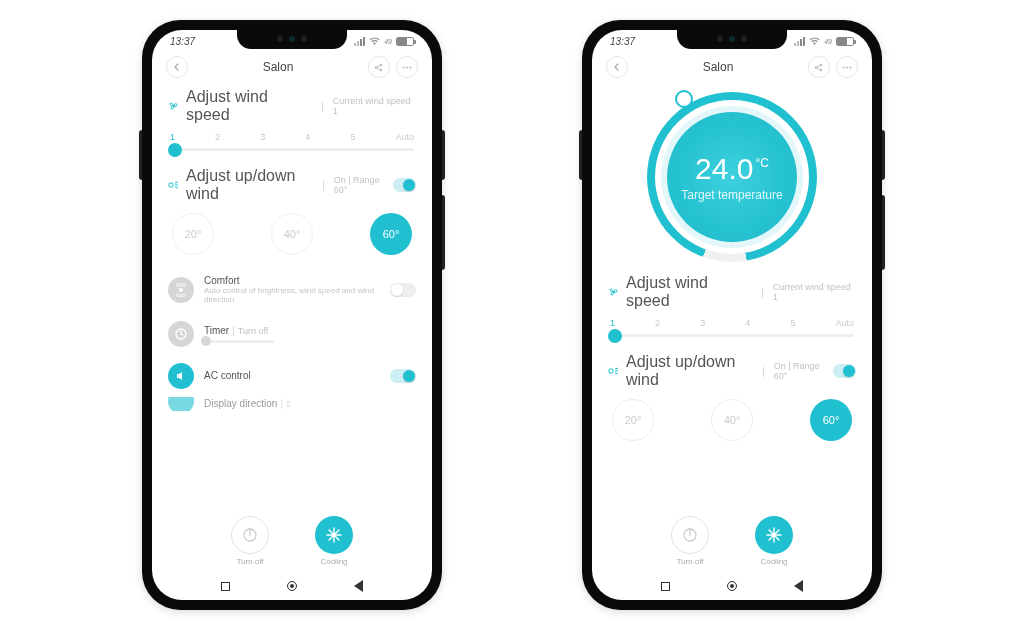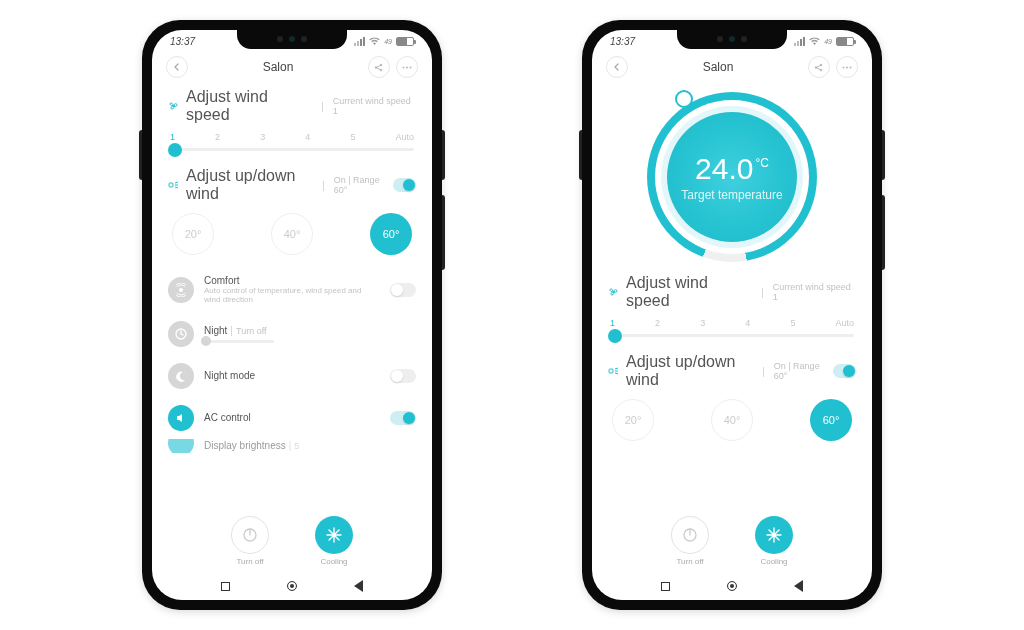--- a/index.html
+++ b/index.html
@@ -202,74 +202,61 @@
 
       <div class="frow">
         <span class="fico grey">
             <svg width="14" height="14" viewBox="0 0 14 14">
               <circle cx="7" cy="7" r="2" fill="#fff"></circle>
               <path d="M3 4a5 5 0 0 1 8 0M2 2a7 7 0 0 1 10 0M3 10a5 5 0 0 0 8 0M2 12a7 7 0 0 0 10 0" stroke="#fff" stroke-width="1" fill="none"></path>
             </svg>
           </span>
         <div class="ftxt">
           <div class="ftitle">Comfort</div>
-          <div class="fdesc">Auto control of temperature, wind speed and wind direction</div>
+          <div class="fdesc">Auto control of brightness, wind speed and wind direction</div>
         </div>
         <span class="toggle off">
             <i></i>
           </span>
       </div>
 
       <div class="frow">
         <span class="fico grey">
             <svg width="14" height="14" viewBox="0 0 14 14">
               <circle cx="7" cy="7" r="5" fill="none" stroke="#fff" stroke-width="1.3"></circle>
               <path d="M7 4v3l2 1" stroke="#fff" stroke-width="1.3" fill="none" stroke-linecap="round"></path>
             </svg>
           </span>
         <div class="ftxt">
-          <div class="ftitle"><span>Night</span><span class="sep">|</span><span class="sub">Turn off</span></div>
+          <div class="ftitle"><span>Timer</span><span class="sep">|</span><span class="sub">Turn off</span></div>
           <div class="mini-slider">
               <span class="t"></span>
             </div>
         </div>
       </div>
 
-      <div class="frow">
-        <span class="fico grey">
-            <svg width="14" height="14" viewBox="0 0 14 14">
-              <path d="M9 3a5 5 0 1 0 2 8 4 4 0 0 1-2-8z" fill="#fff"></path>
-            </svg>
-          </span>
-        <div class="ftxt">
-            <div class="ftitle">Night mode</div>
-          </div>
-        <span class="toggle off">
-            <i></i>
-          </span>
-      </div>
 
       <div class="frow">
         <span class="fico teal">
             <svg width="14" height="14" viewBox="0 0 14 14">
               <path d="M3 5v4h2l3 2V3L5 5z" fill="#fff"></path>
             </svg>
           </span>
         <div class="ftxt">
             <div class="ftitle">AC control</div>
           </div>
         <span class="toggle on">
             <i></i>
           </span>
       </div>
 
       <div class="frow" style="opacity:.6;overflow:hidden;height:14px;padding:0;">
         <span class="fico teal" style="width:26px;height:26px;margin-top:-6px;"></span>
         <div class="ftxt">
-            <div class="ftitle"><span>Display brightness</span><span class="sep">|</span><span class="sub">5</span></div>
+            <div class="ftitle"><span>Display direction</span><span class="sep">|</span><span class="sub">5</span></div>
           </div>
       </div>
 
       <div class="modes">
         <div class="mode off">
           <div class="mico">
               <svg width="18" height="18" viewBox="0 0 18 18">
                 <circle cx="9" cy="9" r="6" fill="none" stroke="#ccc" stroke-width="1.3"></circle>
                 <path d="M9 3v6" stroke="#ccc" stroke-width="1.3" stroke-linecap="round"></path>
               </svg>

